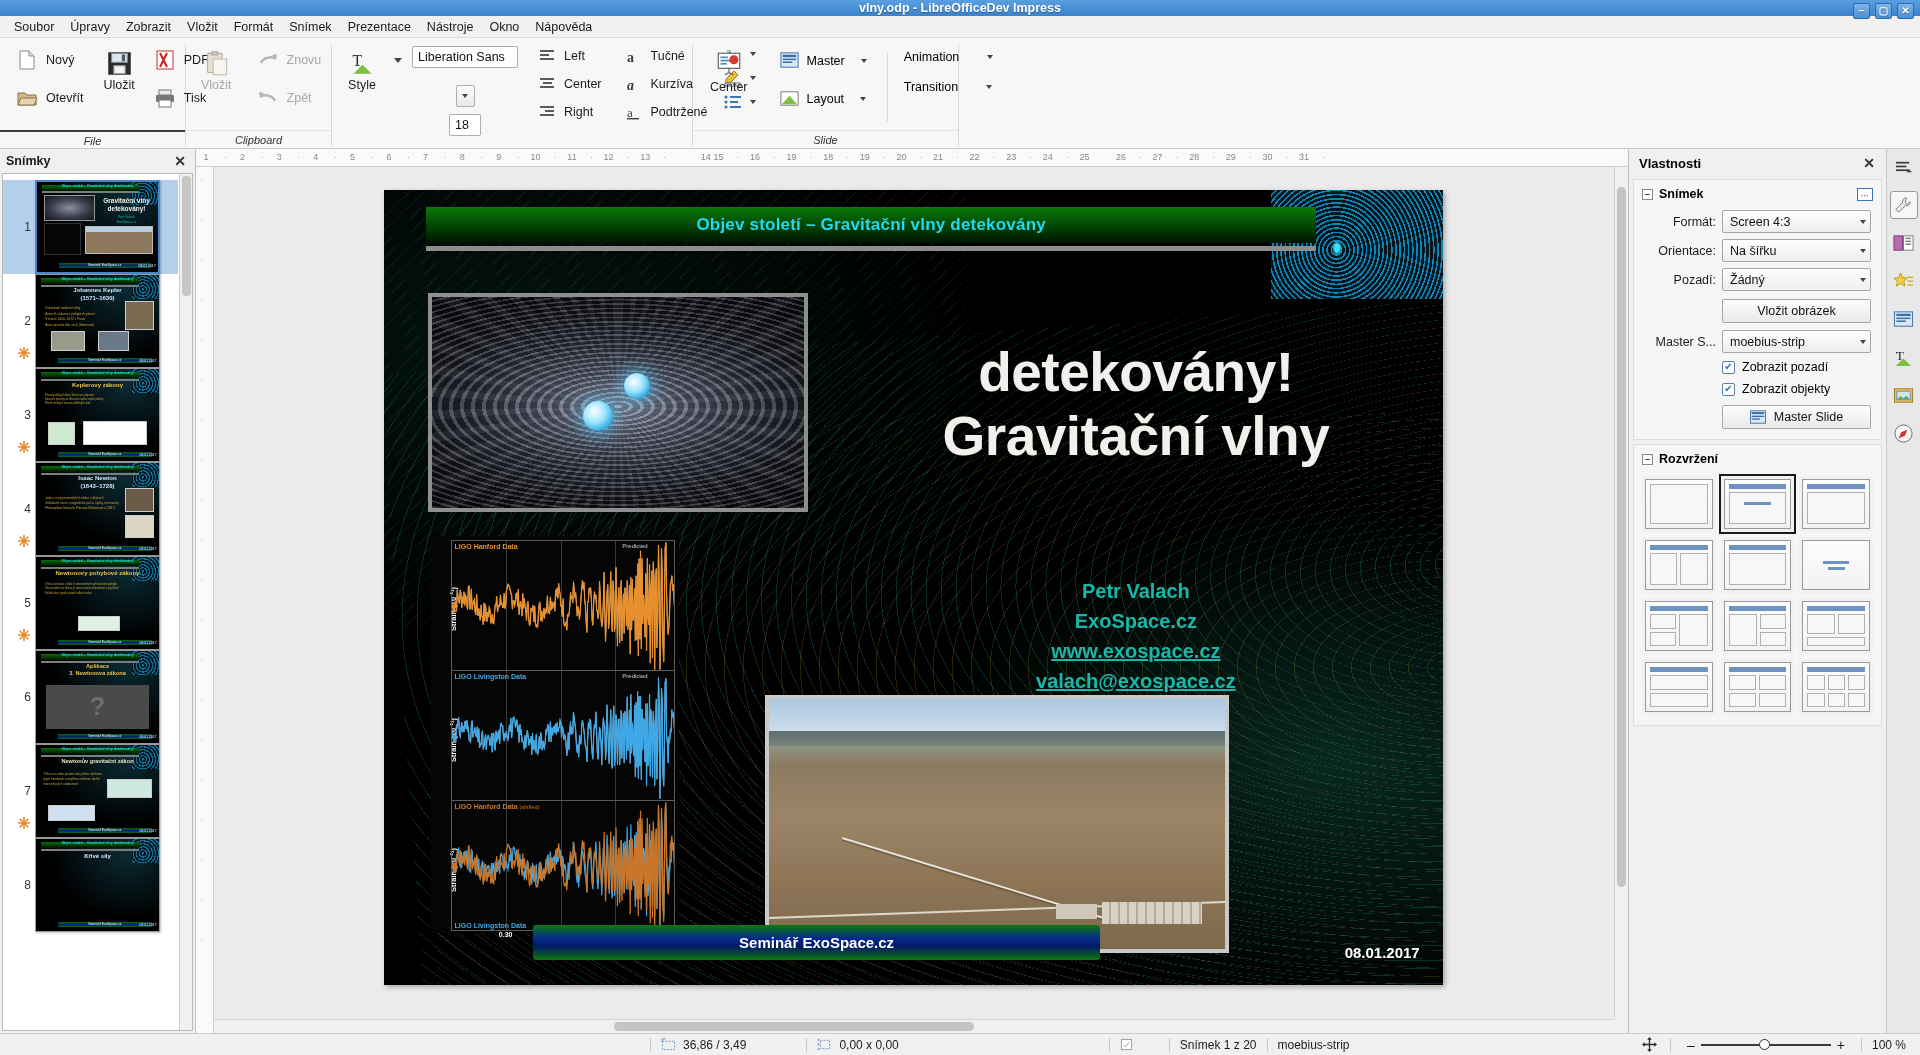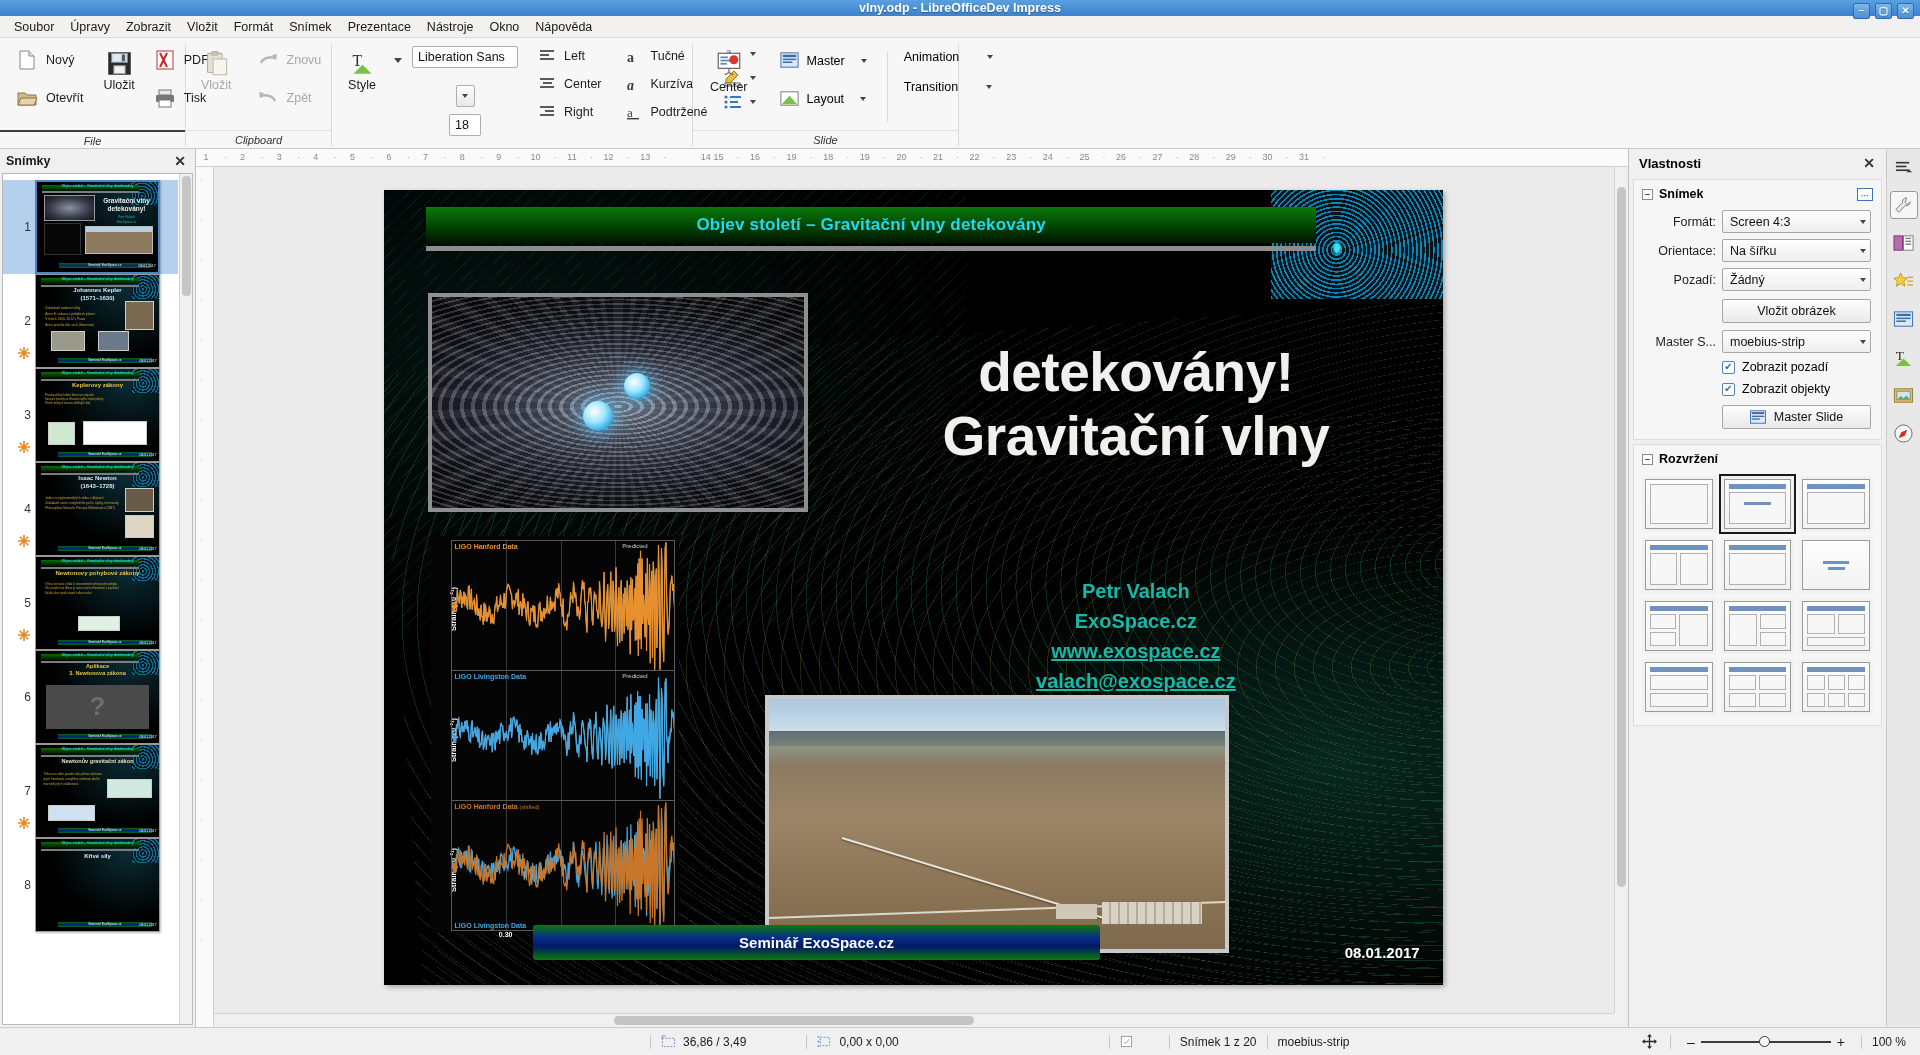--- a/index.html
+++ b/index.html
@@ -284,21 +284,21 @@
   .lb { background:#6f93c0; height: 5px; }
   .lbox { border:1px solid #b0b0b0; background:#f7f7f7; flex:1; }
   .lrow { display:flex; gap:3px; flex:1; }
 
   
   .rail { width: 34px; background:#e8e8e8; border-left:1px solid #c8c8c8; display:flex; flex-direction:column; align-items:center; padding-top: 4px; gap: 10px; flex:none;}
   .railbtn { width: 28px; height: 28px; display:flex; align-items:center; justify-content:center; border:1px solid transparent; border-radius:3px;}
   .railbtn.active { border-color:#9a9a9a; background:#f7f7f7; }
 
   
-  .status { height: 28px; background:#f0f0f0; border-top:1px solid #cccccc; display:flex; align-items:center; font-size:12px; color:#1c1c1c; flex:none; }
+  .status { height: 22px; background:#f0f0f0; border-top:1px solid #cccccc; display:flex; align-items:center; font-size:12px; color:#1c1c1c; flex:none; }
   .stsep { width:1px; height:14px; background:#c6c6c6; margin: 0 10px; }
   .stcell { display:flex; align-items:center; gap:6px; }
   .zoomslider { width: 130px; height: 14px; position:relative; display:flex; align-items:center; }
   .zoomslider .track { position:absolute; left:0; right:0; height:2px; background:#3a3a3a; }
   .zoomslider .knob { position:absolute; left: 58px; width:11px;height:11px;border-radius:50%; background:#fff; border:1px solid #333; }
 </style>
 </head>
 <body>
 
 <div id="app">

